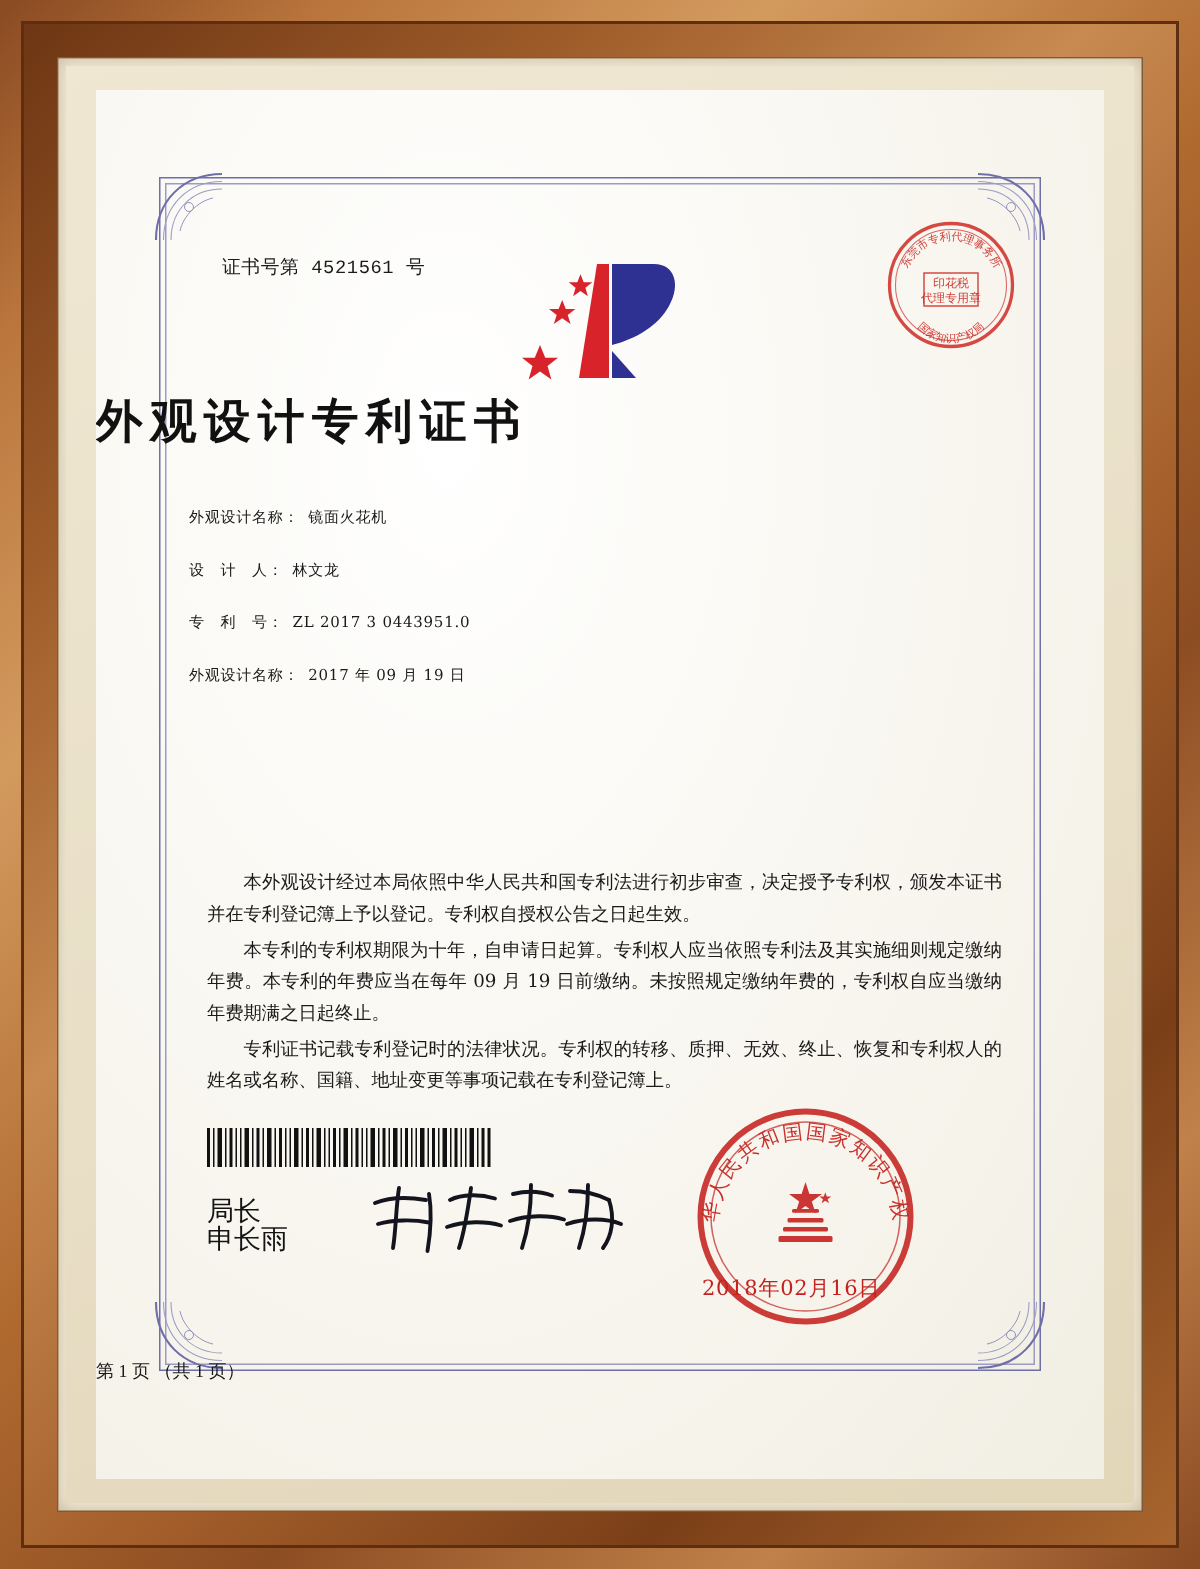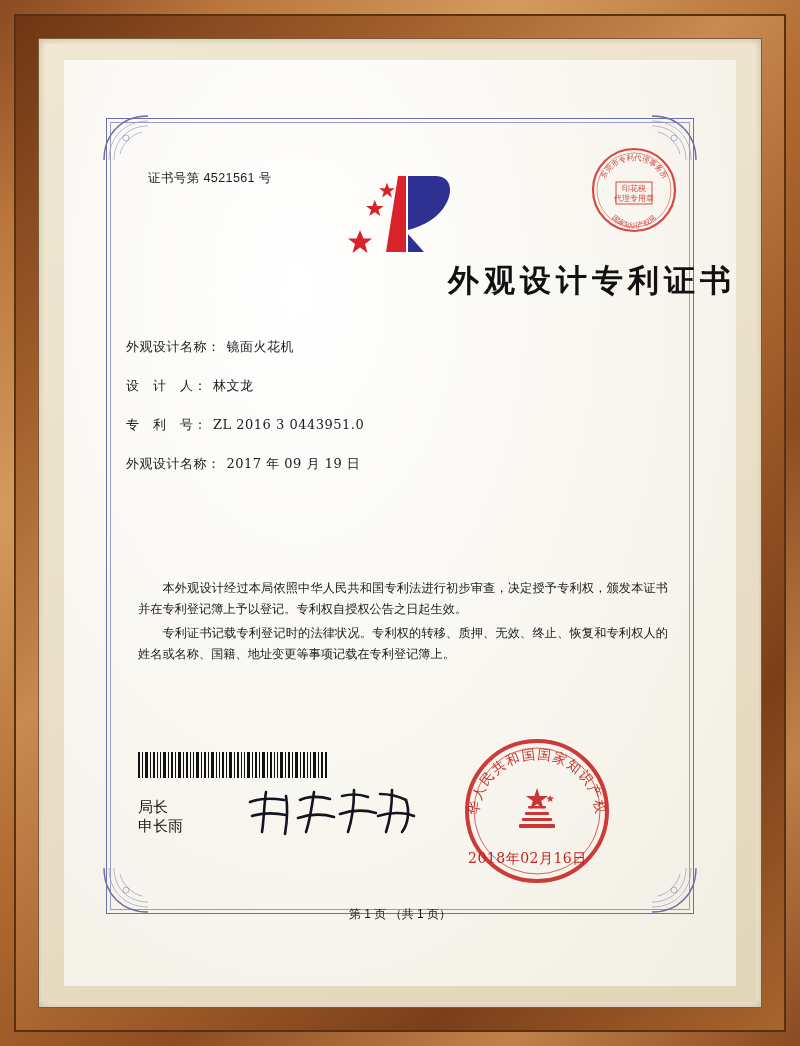--- a/index.html
+++ b/index.html
@@ -82,32 +82,32 @@
   .c-bl { left: 38px; top: 806px; transform: scaleY(-1); }
   .c-br { left: 586px; top: 806px; transform: scale(-1,-1); }
 
   
   .cert-no {
     position: absolute;
     left: 84px; top: 110px;
     font-size: 12.5px;
     color: #1b1b1b;
     letter-spacing: 0.4px;
-    font-family: Liberation Sans, sans-serif;
+    font-family: Liberation Mono, monospace;
   }
   .emblem {
     position: absolute;
     left: 282px; top: 108px;
     width: 110px; height: 92px;
   }
   .title {
     position: absolute;
     left: 0; top: 200px;
     width: 672px;
-    text-align: right;
+    text-align: left;
     font-size: 31px;
     font-weight: bold;
     letter-spacing: 5px;
     color: #111;
     font-family: "DejaVu Serif", "Liberation Serif", serif;
   }
 
   
   .seal-top {
     position: absolute;
@@ -118,21 +118,21 @@
   
   .fields {
     position: absolute;
     left: 62px; top: 278px;
     width: 560px;
   }
   .field-row {
     display: flex;
     align-items: baseline;
     margin-bottom: 21px;
-    font-size: 13px;
+    font-size: 10px;
     color: #1a1a1a;
   }
   .field-label {
     white-space: pre;
     font-family: "DejaVu Serif", "Liberation Serif", serif;
     letter-spacing: 0.5px;
   }
   .field-value {
     margin-left: 6px;
     font-family: "DejaVu Serif", "Liberation Serif", serif;
@@ -160,21 +160,21 @@
     position: absolute;
     left: 74px; top: 692px;
     width: 190px; height: 26px;
   }
   .barcode .bars { display:block; width:100%; height:100%; }
 
   
   .sig-block {
     position: absolute;
     left: 74px; top: 738px;
-    font-size: 15px;
+    font-size: 18px;
     line-height: 19px;
     color: #141414;
     font-family: "DejaVu Serif", "Liberation Serif", serif;
   }
   .sig-hand {
     position: absolute;
     left: 178px; top: 726px;
     width: 180px; height: 54px;
   }
 
@@ -191,24 +191,24 @@
     color: #c5221f;
     font-family: "DejaVu Serif", "Liberation Serif", serif;
     letter-spacing: 0.5px;
   }
 
   
   .page-footer {
     position: absolute;
     left: 0; top: 846px;
     width: 672px;
-    text-align: center;
+    text-align: left;
     font-size: 12px;
     color: #1a1a1a;
-    font-family: Liberation Sans, sans-serif;
+    font-family: Liberation Serif, serif;
   }
 </style>
 </head>
 <body>
 
 <div class="frame-outer">
   <div class="frame-bevel"></div>
   <div class="frame-inner-edge"></div>
   <div class="mat"></div>
 
@@ -295,30 +295,31 @@
       <div class="field-row">
         <span class="field-label">外观设计名称：</span>
         <span class="field-value">镜面火花机</span>
       </div>
       <div class="field-row">
         <span class="field-label">设　计　人：</span>
         <span class="field-value">林文龙</span>
       </div>
       <div class="field-row">
         <span class="field-label">专　利　号：</span>
-        <span class="field-value">ZL 2016 3 0443951.0</span>
+        <span class="field-value">ZL 2017 3 0443951.0</span>
       </div>
       <div class="field-row">
         <span class="field-label">外观设计名称：</span>
         <span class="field-value">2017 年 09 月 19 日</span>
       </div>
     </div>
 
     <div class="body-text">
       <p>本外观设计经过本局依照中华人民共和国专利法进行初步审查，决定授予专利权，颁发本证书并在专利登记簿上予以登记。专利权自授权公告之日起生效。</p>
+      <p>本专利的专利权期限为十年，自申请日起算。专利权人应当依照专利法及其实施细则规定缴纳年费。本专利的年费应当在每年 09 月 19 日前缴纳。未按照规定缴纳年费的，专利权自应当缴纳年费期满之日起终止。</p>
       <p>专利证书记载专利登记时的法律状况。专利权的转移、质押、无效、终止、恢复和专利权人的姓名或名称、国籍、地址变更等事项记载在专利登记簿上。</p>
     </div>
 
     <div class="barcode">
       <svg class="bars" viewBox="0 0 190 26" preserveAspectRatio="none">
         <g fill="#111">
           <rect x="0" y="0" width="2" height="26"></rect>
             <rect x="4" y="0" width="1" height="26"></rect>
           <rect x="7" y="0" width="3" height="26"></rect>
             <rect x="12" y="0" width="1" height="26"></rect>

